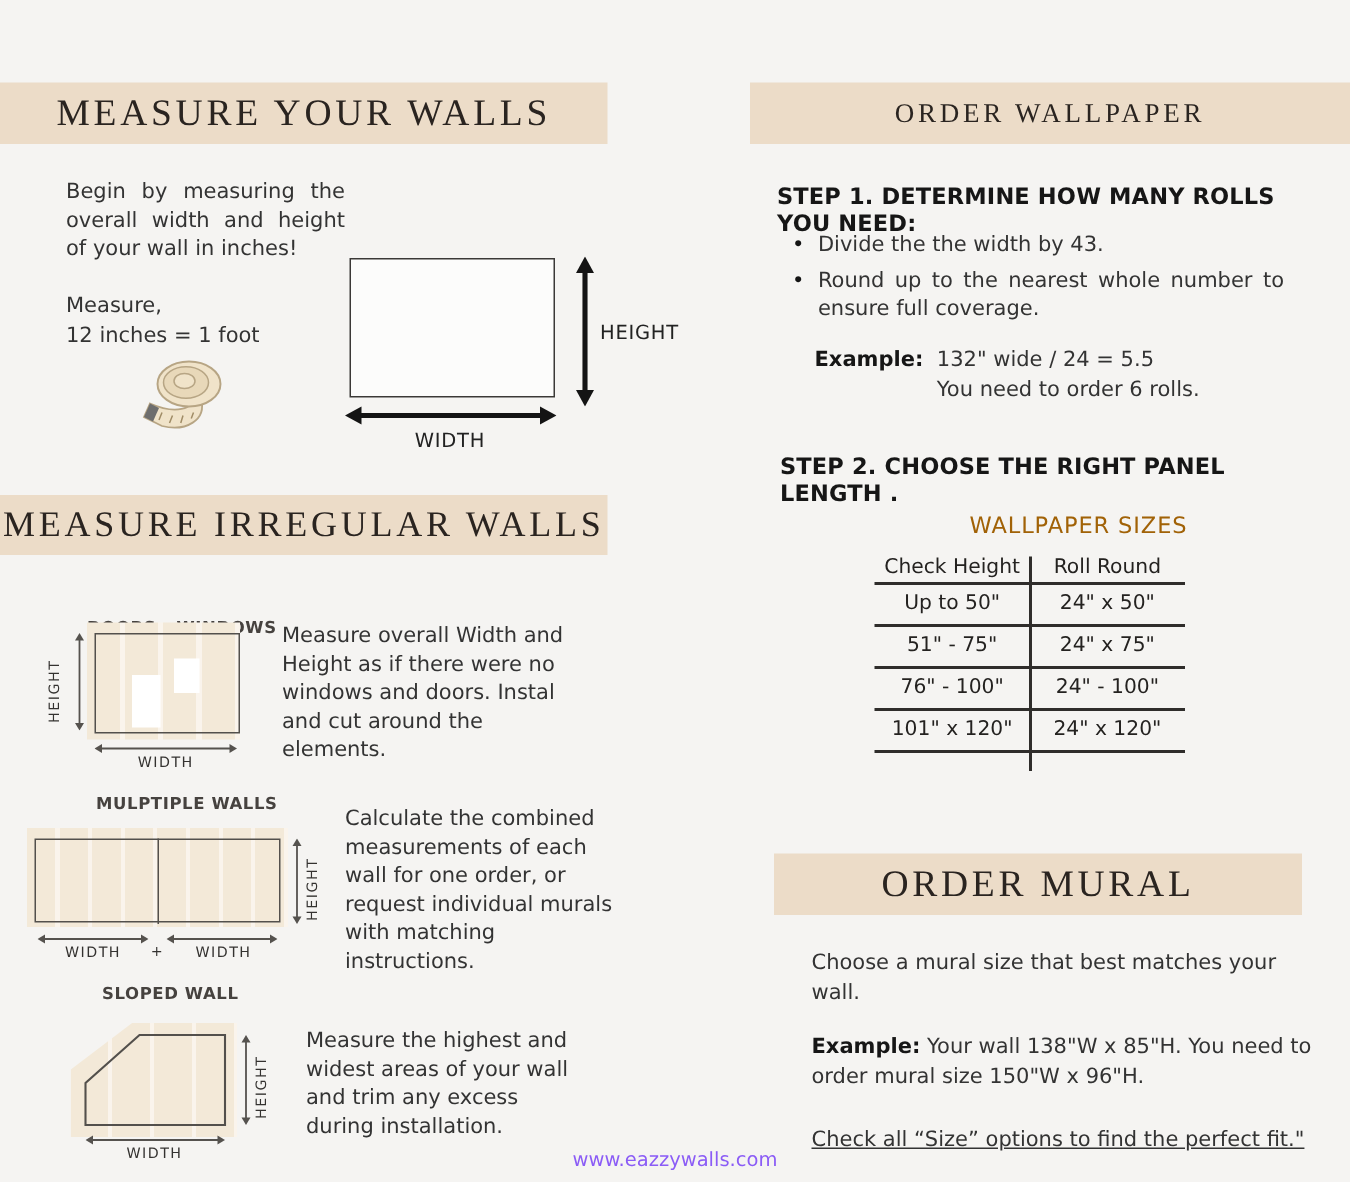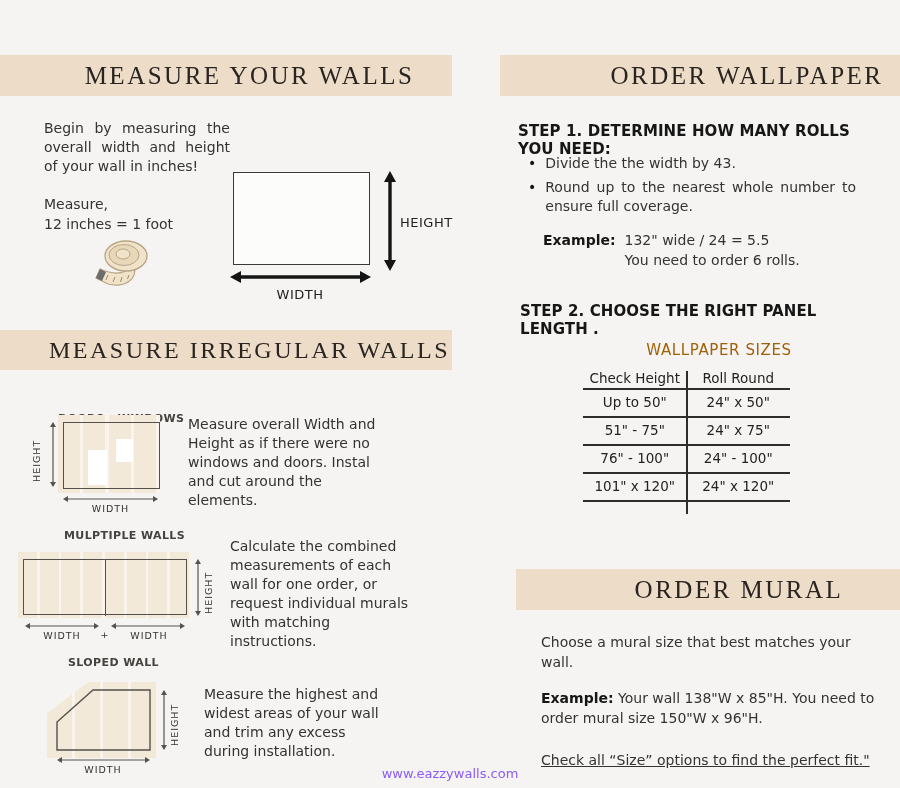--- a/index.html
+++ b/index.html
@@ -1,20 +1,20 @@
 <!DOCTYPE html>
 <html><head>
 <meta charset="utf-8">
 <style>
   html,body{margin:0;padding:0;}
   .canvas{position:relative;width:900px;height:788px;background:#f5f4f2;overflow:hidden;
           font-family:"DejaVu Sans",sans-serif;color:#333;}
   .abs{position:absolute;}
   .band{position:absolute;background:#ecdcc8;display:flex;align-items:center;justify-content:center;
-        font-family:"Liberation Serif",serif;color:#2a2420;letter-spacing:2.5px;font-weight:500;padding-left:47px;}
+        font-family:"Liberation Serif",serif;color:#2a2420;letter-spacing:2.5px;font-weight:500;}
   .body-text{font-size:14px;line-height:1.36;color:#333;}
   .justify{text-align:justify;}
   .bold-head{font-weight:bold;color:#161616;font-size:15px;letter-spacing:0.1px;}
   .mini-label{font-size:11px;font-weight:bold;color:#46423f;letter-spacing:0.4px;}
   .dim-label{font-size:9.5px;color:#343230;letter-spacing:1px;}
   .dim-label-lg{font-size:13px;color:#222;letter-spacing:0.5px;}
   .vlabel{writing-mode:vertical-rl;transform:rotate(180deg);font-size:9.5px;letter-spacing:1px;color:#343230;}
   .stripes-doors{background:repeating-linear-gradient(90deg,#f3e9d8 0px,#f3e9d8 22px,#faf4ec 22px,#faf4ec 25.5px);}
   .stripes-mult{background:repeating-linear-gradient(90deg,#f3e9d8 0px,#f3e9d8 19px,#faf4ec 19px,#faf4ec 21.75px);}
   .stripes-slope{background:repeating-linear-gradient(90deg,#f3e9d8 0px,#f3e9d8 25px,#faf4ec 25px,#faf4ec 28px);}
@@ -138,21 +138,21 @@
   <div class="abs vlabel" style="left:169px;top:694px;height:52px;">HEIGHT</div>
   <svg class="abs" style="left:57px;top:756px;" width="93" height="8" viewBox="0 0 93 8">
     <line x1="3" y1="4" x2="90" y2="4" stroke="#55524e" stroke-width="1.2"></line>
     <polygon points="0,4 5,1 5,7" fill="#55524e"></polygon>
     <polygon points="93,4 88,1 88,7" fill="#55524e"></polygon>
   </svg>
   <div class="abs dim-label" style="left:73px;top:764px;width:60px;text-align:center;">WIDTH</div>
 
   <div class="abs body-text" style="left:204px;top:685px;width:178px;">Measure the highest and widest areas of your wall and trim any excess during installation.</div>
 
-  <div class="band" style="left:500px;top:55px;width:400px;height:41px;font-size:25px;">
+  <div class="band" style="left:500px;top:55px;width:400px;height:41px;font-size:18px;">
     <span>ORDER WALLPAPER</span>
   </div>
 
   <div class="abs bold-head" style="left:518px;top:122px;width:345px;">STEP 1. DETERMINE HOW MANY ROLLS YOU NEED:</div>
 
   <ul class="bullets abs body-text" style="left:528px;top:154px;width:328px;">
     <li>
       <span class="dot">•</span>
       <span>Divide the the width by 43.</span>
     </li>

